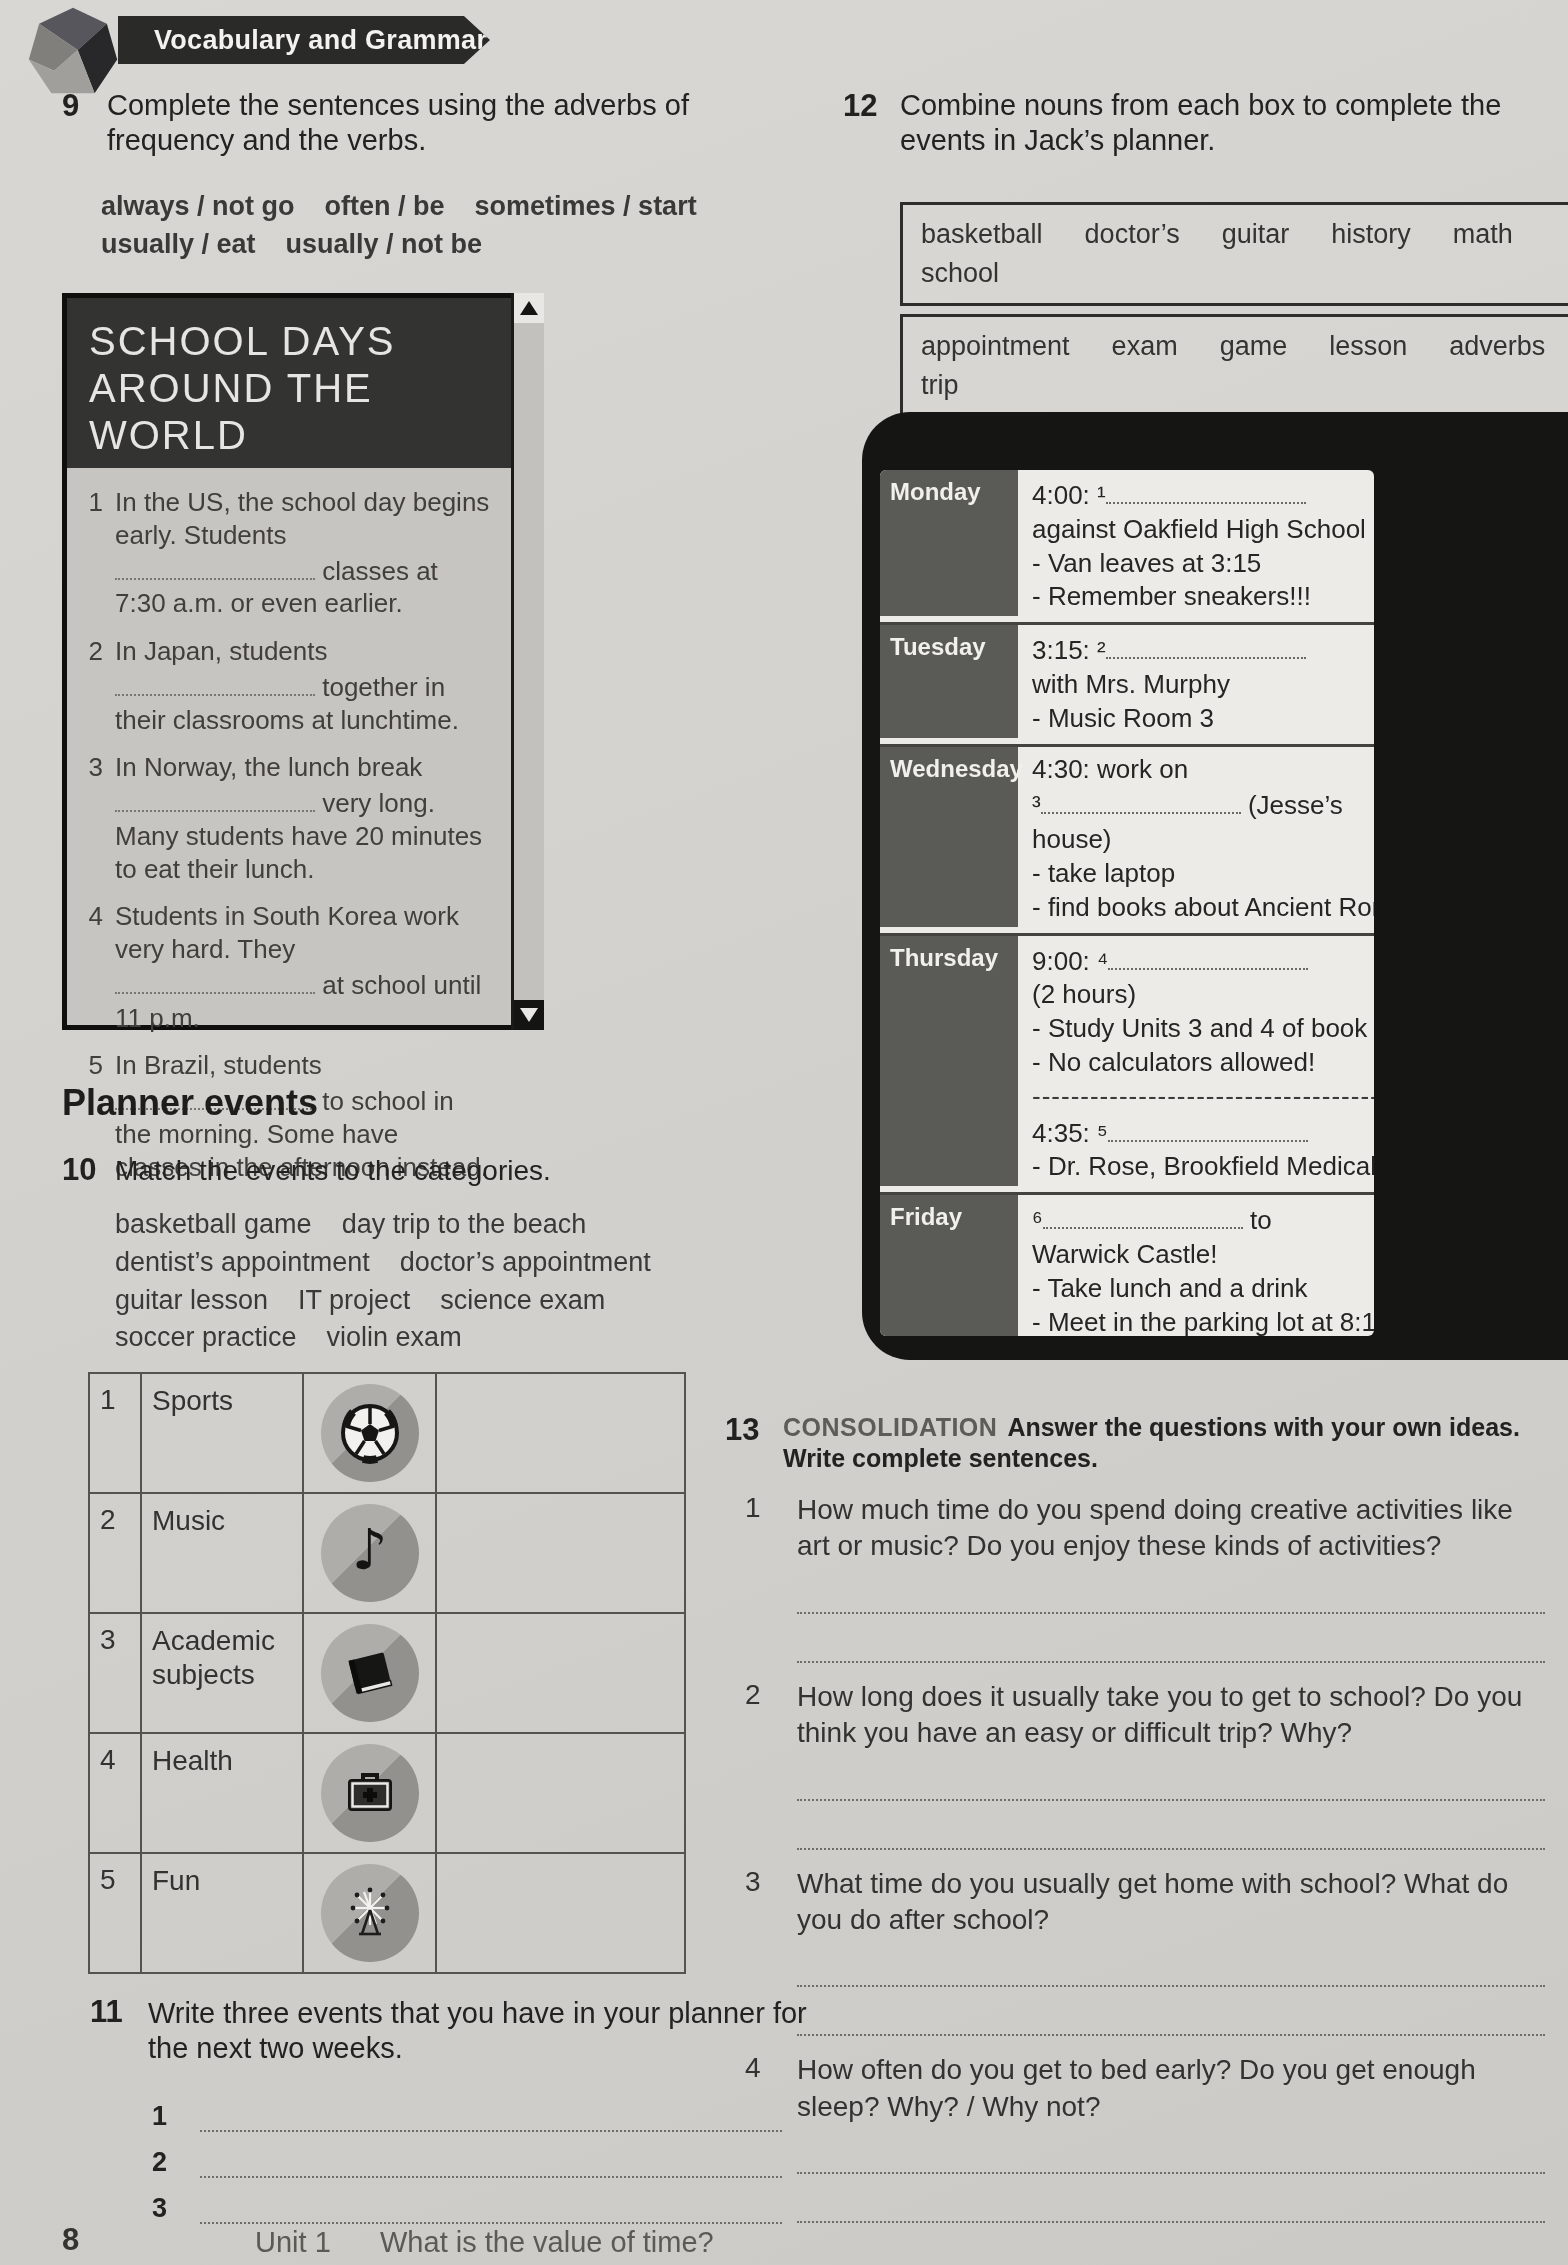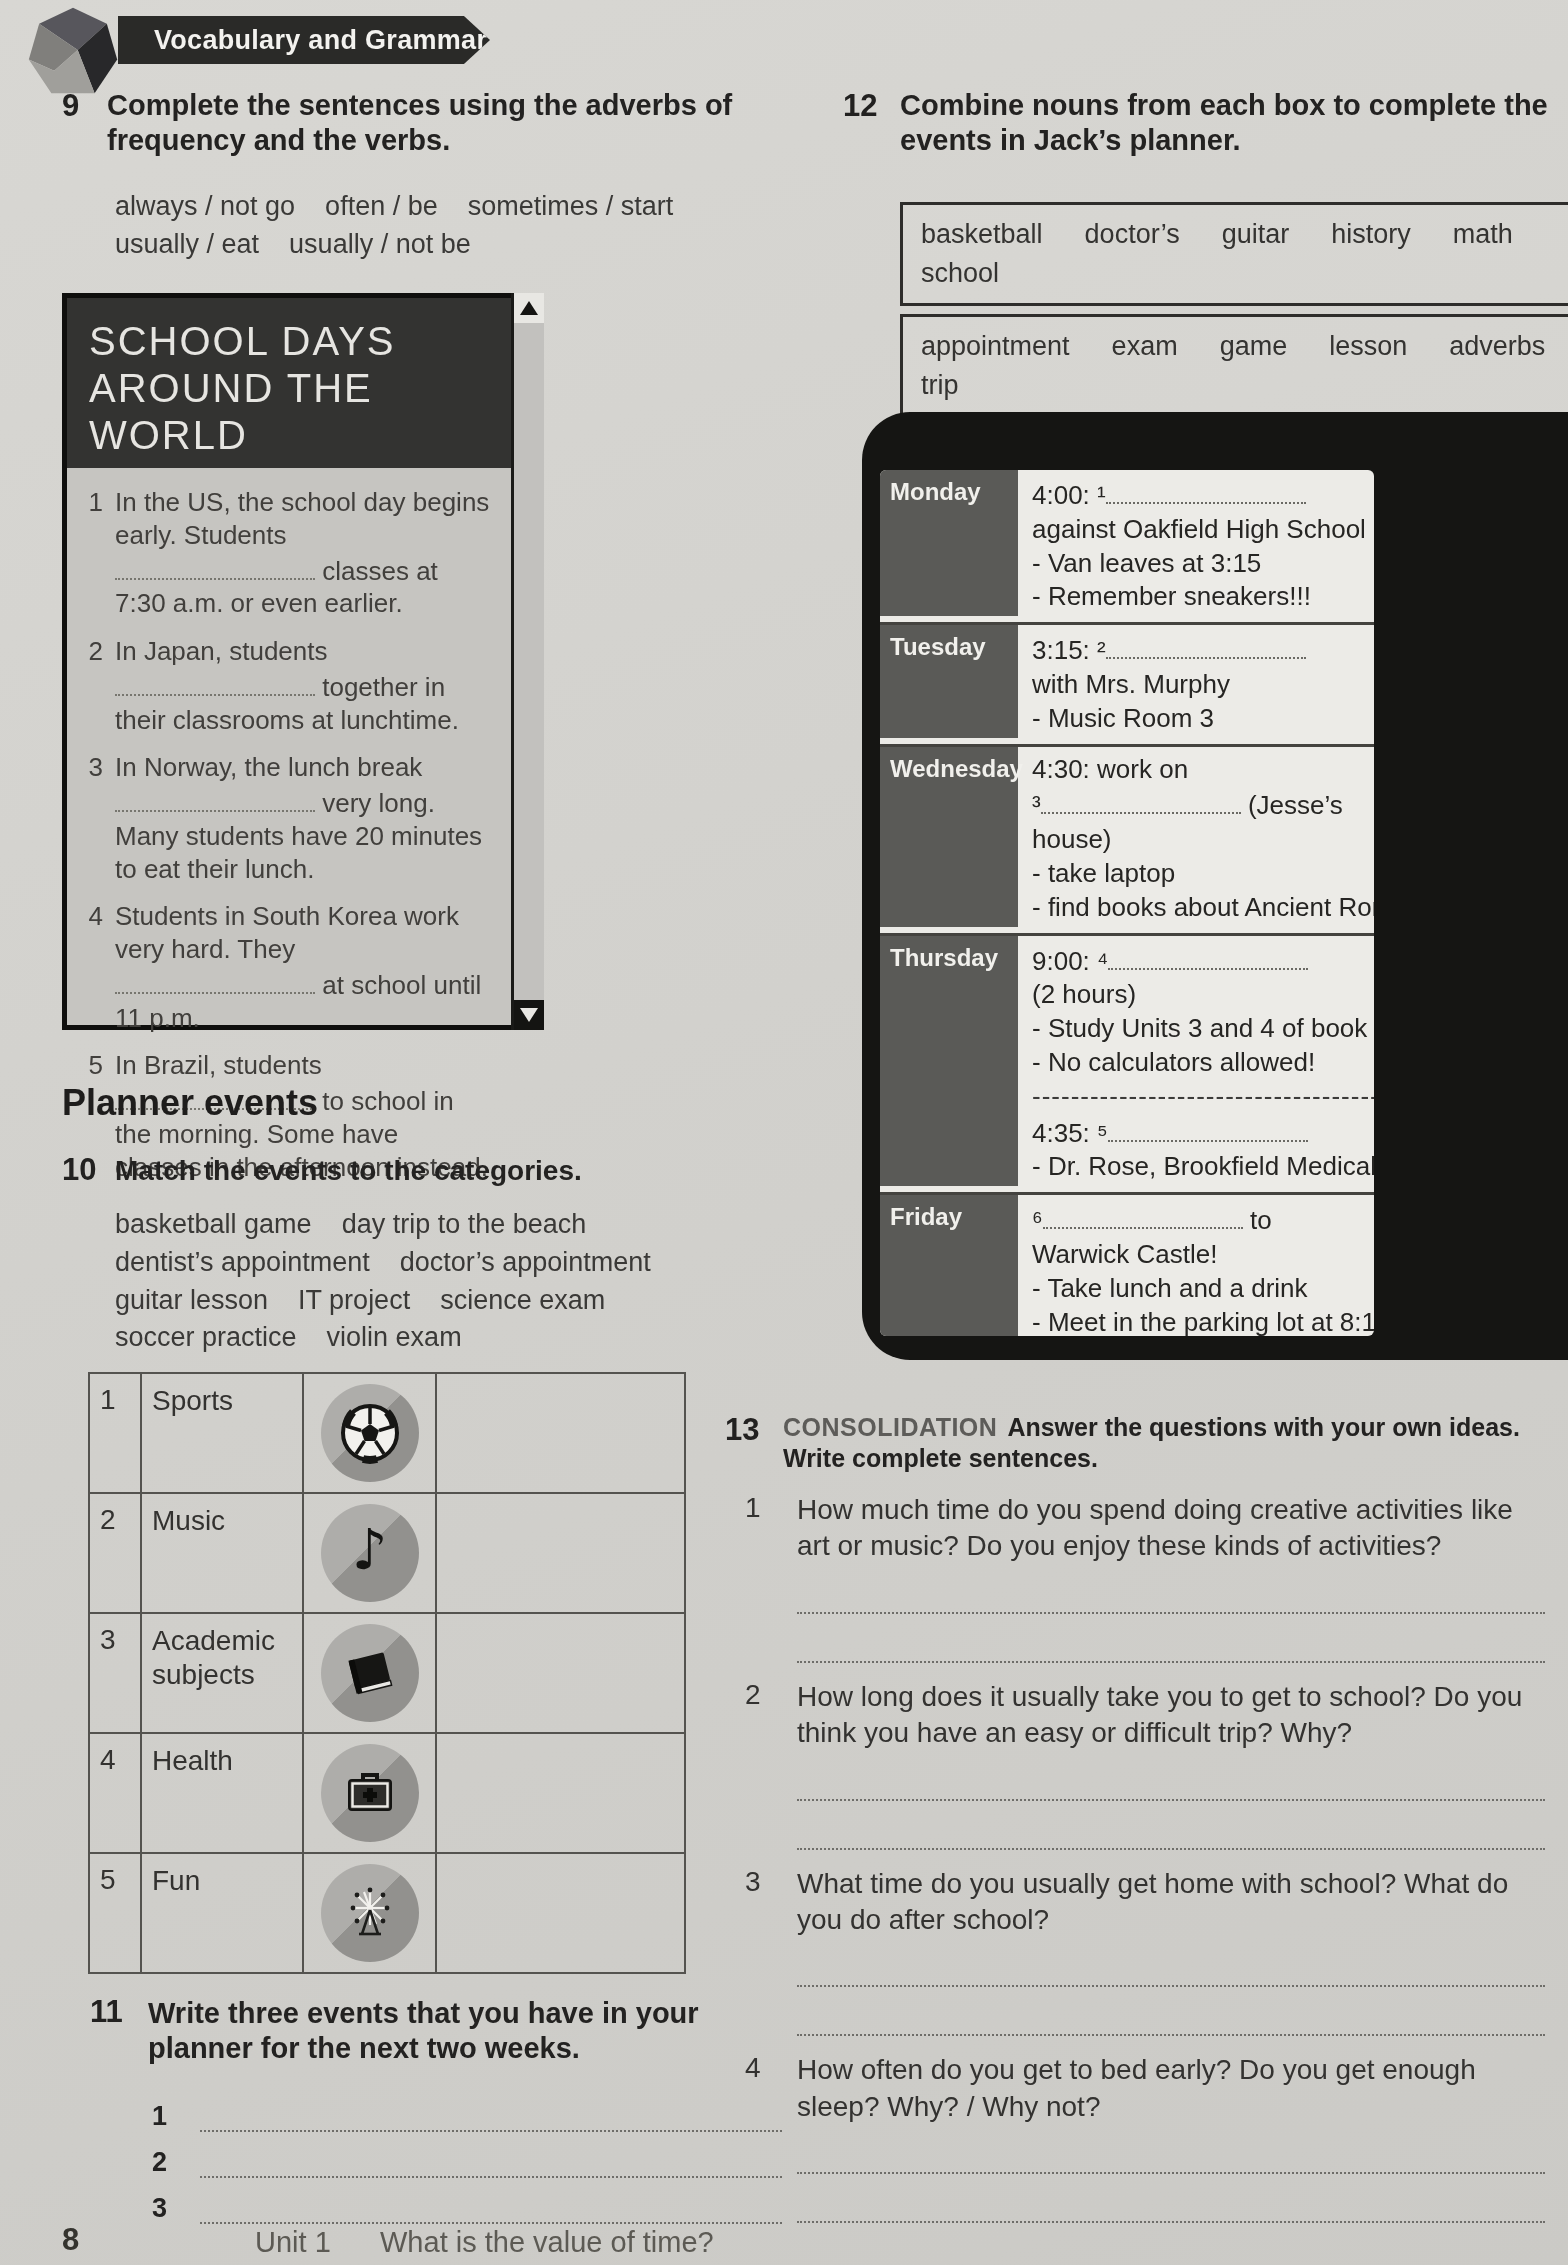--- a/index.html
+++ b/index.html
@@ -14,21 +14,21 @@
   .logo{position:absolute;left:26px;top:4px;width:94px;height:96px;}
   .ribbon{
     position:absolute;left:118px;top:16px;height:48px;width:372px;
     background:#2a2a28;color:#f3f2ef;font-weight:bold;font-size:27px;
     display:flex;align-items:center;padding-left:36px;box-sizing:border-box;
     clip-path:polygon(0 0,93% 0,100% 50%,93% 100%,0 100%);
     letter-spacing:.3px;
   }
   
   .exnum{position:absolute;font-weight:bold;font-size:31px;color:#222120;}
-  .instr{position:absolute;font-weight:bold;font-size:29px;line-height:1.22;color:#232221;}
+  .instr{position:absolute;font-weight:normal;font-size:29px;line-height:1.22;color:#232221;}
   .wordbank{position:absolute;font-size:27px;color:#3a3937;line-height:1.4;}
   .wordbank .word{display:inline-block;margin-right:30px;white-space:nowrap;}
   .blank{display:inline-block;height:1em;border-bottom:2px dotted #6e6d69;vertical-align:baseline;width:195px;}
   
   .poster{
     position:absolute;left:62px;top:293px;width:482px;height:737px;box-sizing:border-box;
     background:#c6c5c1;border:5px solid #0f0f0d;
   }
   .poster-head{background:#333331;height:170px;box-sizing:border-box;padding:20px 0 0 22px;}
   .poster-title{font-size:40px;line-height:1.18;color:#e6e5e1;letter-spacing:2px;font-weight:400;}
@@ -106,21 +106,21 @@
     <polygon points="86,20 97,58 73,94 55,48" fill="#28282a"></polygon>
     <polygon points="14,20 55,48 30,70 3,58" fill="#807f7c"></polygon>
     <polygon points="3,58 30,70 55,48 73,94 27,94" fill="#a09f9b"></polygon>
   </svg>
   <div class="ribbon">
     <span>Vocabulary and Grammar</span>
   </div>
 
   <div class="exnum" style="left:62px;top:88px;">9</div>
   <div class="instr" style="left:107px;top:88px;width:715px;">Complete the sentences using the adverbs of frequency and the verbs.</div>
-  <div class="wordbank" style="left:115px;top:188px;width:690px;"><span class="word">always / not go</span><span class="word">often / be</span><span class="word">sometimes / start</span><span class="word">usually / eat</span><span class="word">usually / not be</span></div>
+  <div class="wordbank" style="left:101px;top:188px;width:690px;font-weight:bold;"><span class="word">always / not go</span><span class="word">often / be</span><span class="word">sometimes / start</span><span class="word">usually / eat</span><span class="word">usually / not be</span></div>
 
   <div class="poster">
     <div class="poster-head">
       <div class="poster-title">SCHOOL DAYS</div>
       <div class="poster-title">AROUND THE WORLD</div>
     </div>
     <div class="poster-body">
         <div class="s-item">
           <span class="s-num">1</span>
           <span class="s-text">In the US, the school day begins early. Students <span class="blank"></span> classes at 7:30 a.m. or even earlier.</span>

